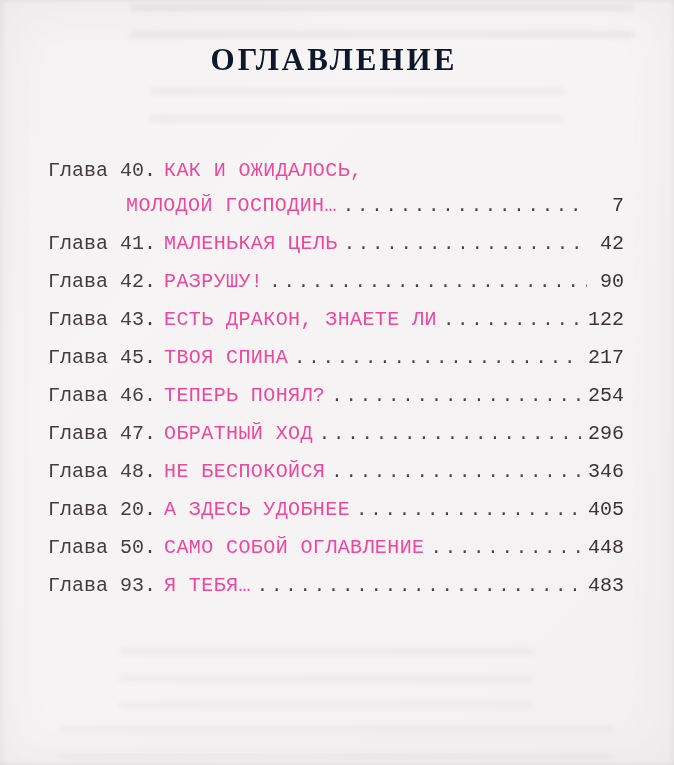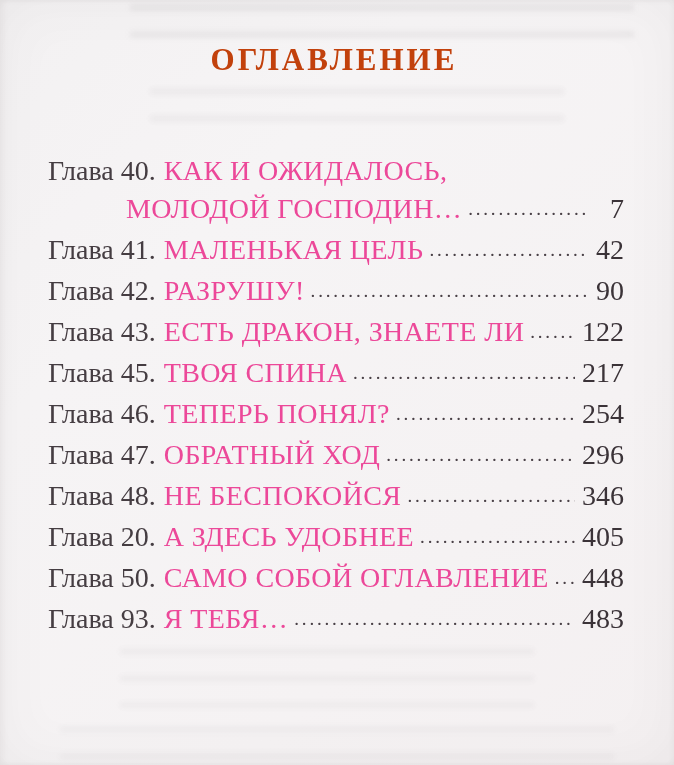--- a/index.html
+++ b/index.html
@@ -44,36 +44,37 @@
   .doc-title {
     position: absolute;
     top: 42px;
     left: 0;
     right: 6px;
     margin: 0;
     text-align: center;
     font-size: 31px;
     font-weight: bold;
     letter-spacing: 3px;
-    color: #c2410c;
+    color: #0f172a;
   }
 
   .toc {
     position: absolute;
     top: 158px;
     left: 48px;
     right: 50px;
   }
   .row {
     display: flex;
-    align-items: flex-end;
+    align-items: flex-start;
     line-height: 26px;
     margin-bottom: 12px;
-    font-size: 28px;
+    font-size: 20px;
     white-space: nowrap;
+    font-family: Liberation Mono, monospace;
   }
   .row.no-page { margin-bottom: 9px; }
   .row.wrap-line { padding-left: 78px; }
   .chapter-label {
     color: #453d42;
     margin-right: 8px;
     flex: 0 0 auto;
   }
   .chapter-title {
     color: #ec4899;

